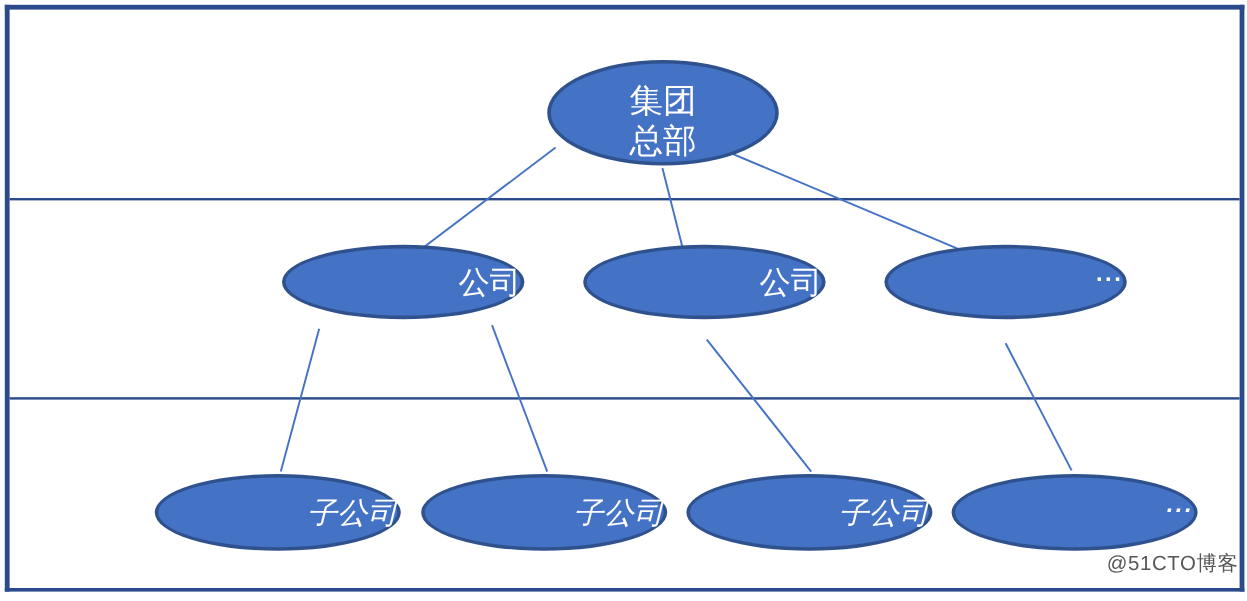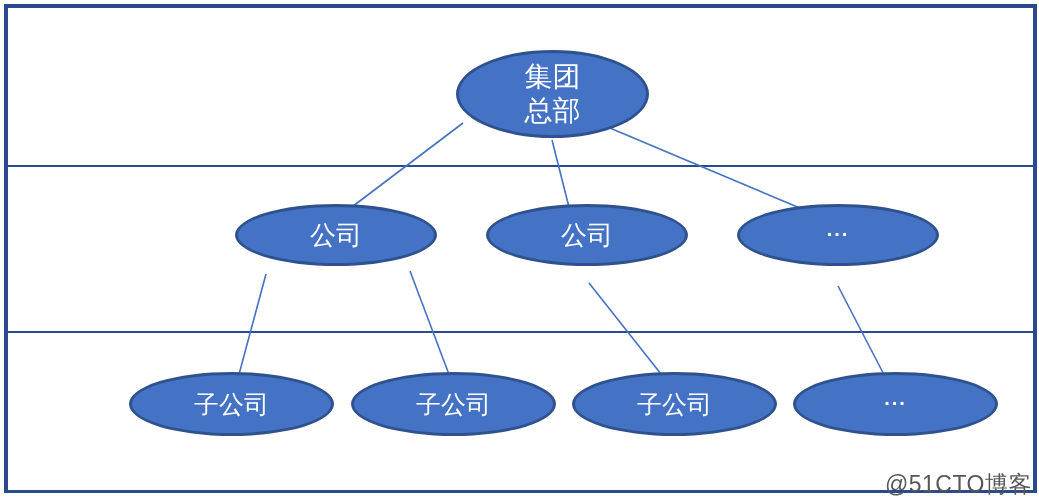--- a/index.html
+++ b/index.html
@@ -38,57 +38,57 @@
     stroke: #4472C4;
     stroke-width: 1.6;
   }
 
   
   .node {
     position: absolute;
     box-sizing: border-box;
     display: flex;
     align-items: center;
-    justify-content: center;
+    justify-content: flex-end;
     background: #4472C4;
     border: 3px solid #2F528F;
     border-radius: 50%;
     color: #ffffff;
     text-align: center;
     z-index: 2;
   }
   .node-root {
     left: 456px; top: 50px; width: 193px; height: 88px;
     flex-direction: column;
     font-size: 28px;
     line-height: 1.22;
   }
   .node-l2 { top: 204px; width: 202px; height: 62px; font-size: 26px; }
   .node-l2-1 { left: 235px; }
   .node-l2-2 { left: 486px; }
   .node-l2-3 { left: 737px; }
-  .node-l3 { top: 372px; width: 205px; height: 64px; font-size: 25px; }
+  .node-l3 { top: 395px; width: 205px; height: 64px; font-size: 25px; font-style: italic; }
   .node-l3-1 { left: 129px; }
   .node-l3-2 { left: 351px; }
   .node-l3-3 { left: 572px; }
   .node-l3-4 { left: 793px; }
 
   .dots span {
     font-size: 20px;
     font-weight: bold;
     letter-spacing: 2px;
     transform: translateY(-28%);
     display: inline-block;
   }
 
   .watermark {
     position: absolute;
-    top: 469px;
+    top: 458px;
     right: 7px;
-    font-size: 23px;
+    font-size: 17px;
     color: #565658;
     z-index: 3;
     letter-spacing: 0.5px;
   }
 </style>
 </head>
 <body>
 
 <div class="stage">
 

